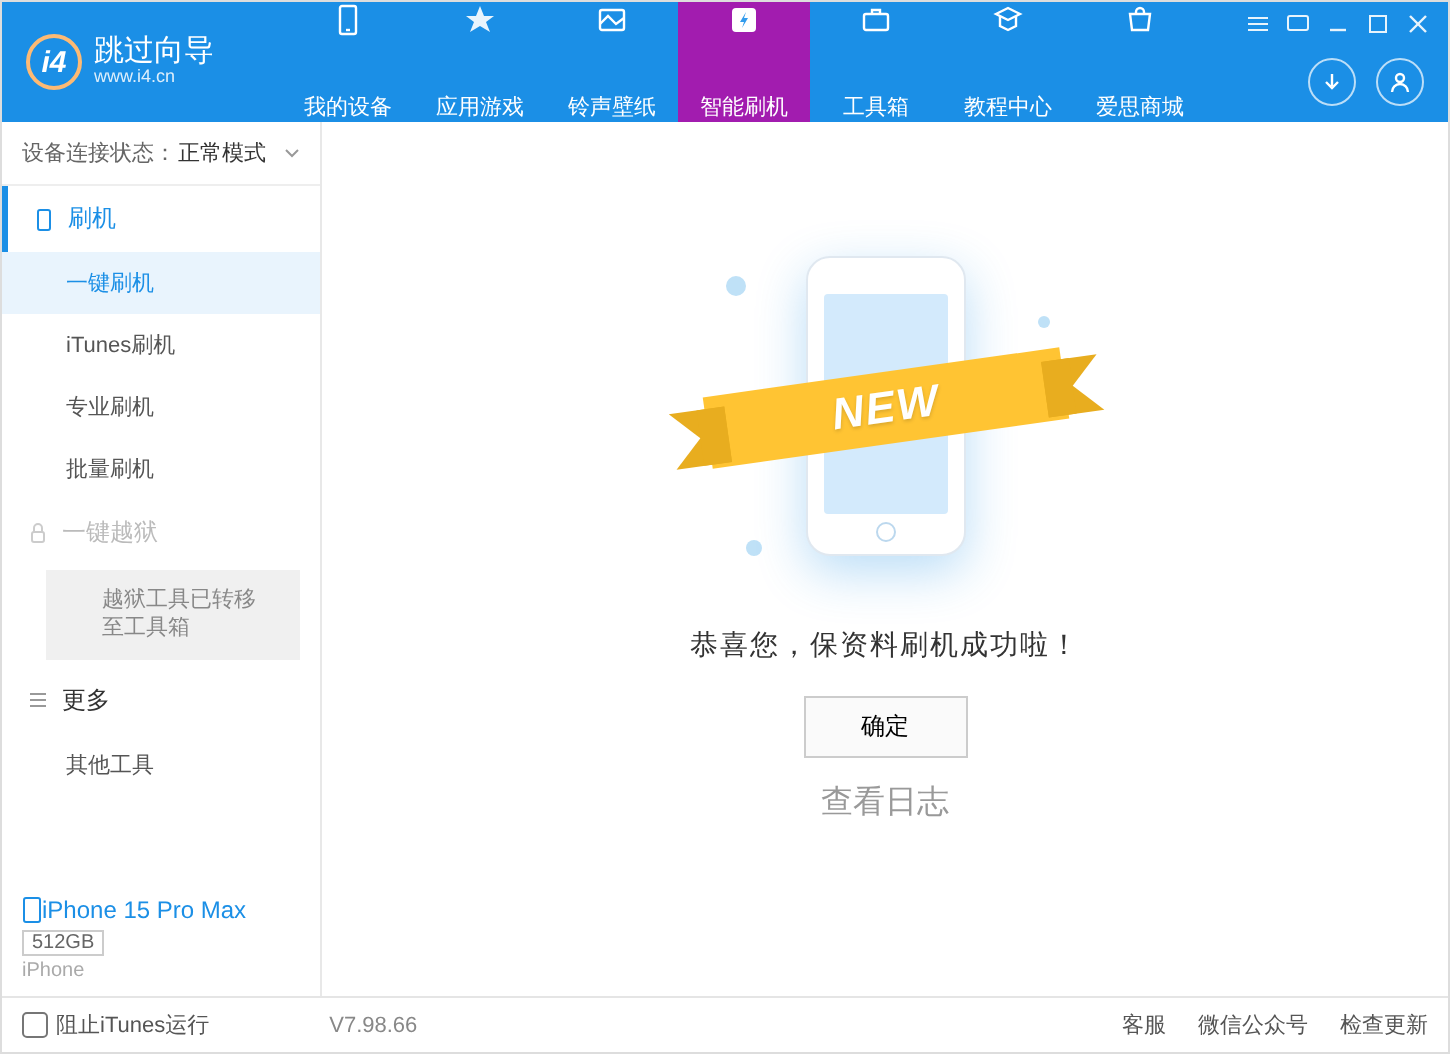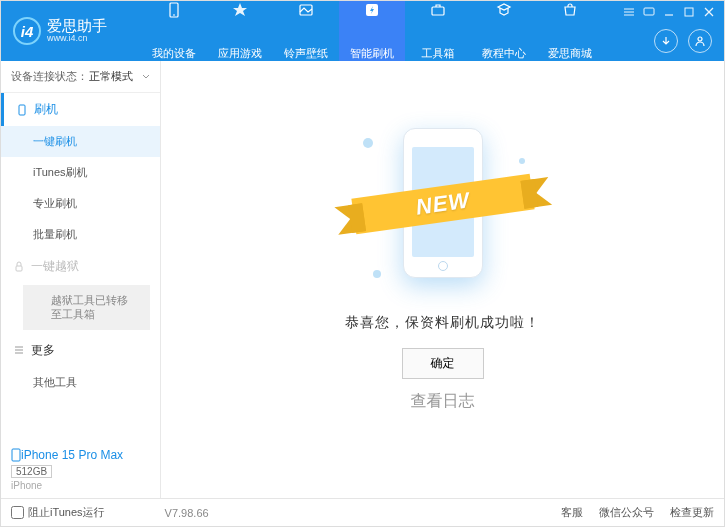--- a/index.html
+++ b/index.html
@@ -1,28 +1,28 @@
 <!DOCTYPE html>
 <html><head>
 <meta charset="utf-8">
 <style>
 * { margin: 0; padding: 0; box-sizing: border-box; }
 body { font-family: "Microsoft YaHei", sans-serif; font-size: 12px; color: #333; background: #fff; width: 725px; height: 527px; overflow: hidden; position: relative; border: 1px solid #ddd; }
 
 
 .header { background: #1b8fe6; height: 60px; display: flex; align-items: center; color: #fff; position: relative; }
 .logo-area { display: flex; align-items: center; padding: 0 12px; min-width: 140px; }
-.logo-circle { width: 28px; height: 28px; border: 2px solid #7dd3fc; border-radius: 50%; display: flex; align-items: center; justify-content: center; font-weight: bold; font-size: 15px; margin-right: 6px; font-style: italic; }
+.logo-circle { width: 28px; height: 28px; border: 2px solid #fdba74; border-radius: 50%; display: flex; align-items: center; justify-content: center; font-weight: bold; font-size: 15px; margin-right: 6px; font-style: italic; }
 .logo-text { display: flex; flex-direction: column; line-height: 1.1; }
 .logo-title { font-size: 15px; font-weight: 500; }
 .logo-sub { font-size: 9px; opacity: 0.85; }
 
 .nav { display: flex; height: 100%; }
 .nav-item { width: 66px; display: flex; flex-direction: column; align-items: center; justify-content: space-between; cursor: pointer; gap: 3px; position: relative; }
-.nav-item.active { background: #3b82f6; }
+.nav-item.active { background: #a21caf; }
 .nav-icon { width: 18px; height: 18px; display: flex; align-items: center; justify-content: center; }
 .nav-item span.label { font-size: 11px; }
 
 .header-right { position: absolute; right: 8px; top: 4px; display: flex; gap: 6px; align-items: center; }
 .header-right .mini-icon { width: 14px; height: 14px; cursor: pointer; display: flex; align-items: center; justify-content: center; opacity: 0.9; }
 .header-userrow { position: absolute; right: 12px; top: 28px; display: flex; gap: 10px; }
 .circle-btn { width: 24px; height: 24px; border: 1.5px solid rgba(255,255,255,0.7); border-radius: 50%; display: flex; align-items: center; justify-content: center; cursor: pointer; }
 
 
 .content { display: flex; height: 438px; }
@@ -75,21 +75,21 @@
 
 svg { display: block; }
 </style>
 </head>
 <body>
 
 <div class="header">
   <div class="logo-area">
     <div class="logo-circle">i4</div>
     <div class="logo-text">
-      <div class="logo-title">爱思助手</div>
+      <div class="logo-title">跳过向导</div>
       <div class="logo-sub">www.i4.cn</div>
     </div>
   </div>
   <div class="nav">
     <div class="nav-item">
       <div class="nav-icon">
           <svg width="16" height="16" viewBox="0 0 16 16" fill="none" stroke="#fff" stroke-width="1.2">
             <rect x="4" y="1" width="8" height="14" rx="1"></rect>
             <line x1="7" y1="13" x2="9" y2="13"></line>
           </svg>

